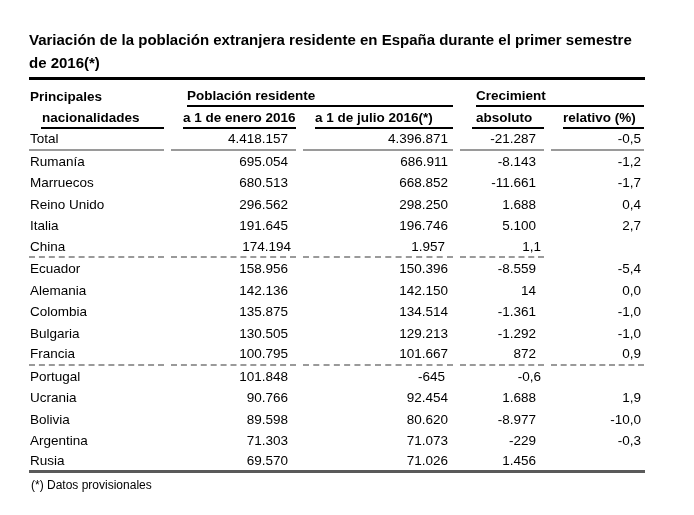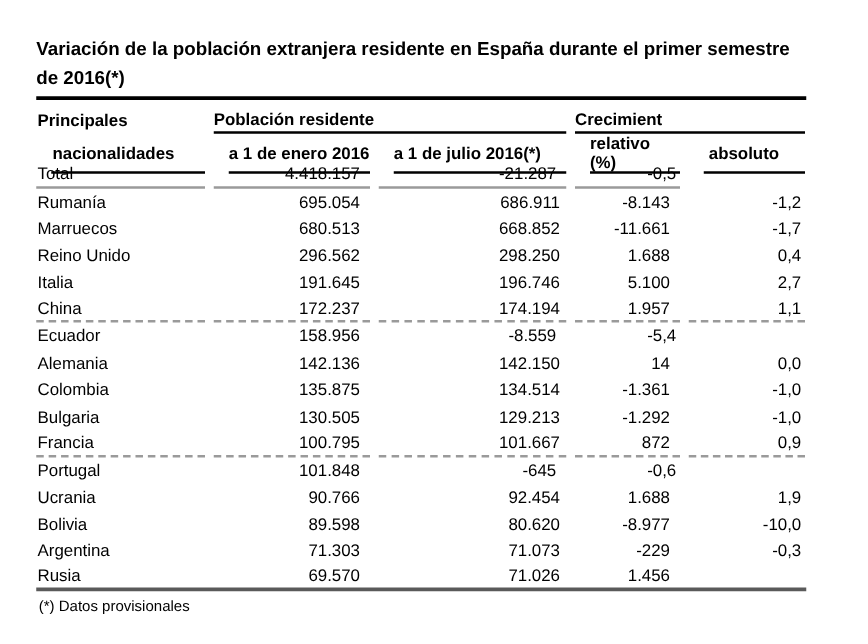--- a/index.html
+++ b/index.html
@@ -27,21 +27,21 @@
 
   .hrow, .row {
     display: grid;
     grid-template-columns: 135px 125px 150px 84px 93px;
     column-gap: 7px;
     align-items: center;
   }
 
   .hrow { height: 22px; font-weight: bold; font-size: 13.5px; }
   .hrow .cell { height: 100%; display: flex; align-items: center; }
-  .hrow-a .span2 { border-bottom: 2px solid #000; }
+  .hrow-a .span2 { border-bottom: 2px solid #000; margin-left: 16px; }
   .hrow-b .cell { border-bottom: 2px solid #000; margin-left: 12px; }
   .gspan-pop { grid-column: 2 / span 2; }
   .gspan-grow { grid-column: 4 / span 2; }
 
   .row { height: 21.5px; font-size: 13.5px; }
   .row .cell { height: 100%; display: flex; align-items: center; white-space: nowrap; overflow: hidden; }
 
   .num { justify-content: flex-end; text-align: right; padding-right: 8px; }
   .c3.num { padding-right: 5px; }
   .c5.num { padding-right: 3px; }
@@ -67,27 +67,28 @@
   <div class="table">
     <div class="hrow hrow-a">
       <div class="cell c1 label">Principales</div>
       <div class="cell gspan-pop span2">Población residente</div>
       <div class="cell gspan-grow span2">Crecimient</div>
     </div>
     <div class="hrow hrow-b">
       <div class="cell c1 label">nacionalidades</div>
       <div class="cell c2">a 1 de enero 2016</div>
       <div class="cell c3">a 1 de julio 2016(*)</div>
+      <div class="cell c4">absoluto</div>
       <div class="cell c5">relativo (%)</div>
-      <div class="cell c4">absoluto</div>
     </div>
     <div id="rows">
         <div class="row sep-solid">
           <div class="cell c1 label">Total</div>
           <div class="cell c2 num">4.418.157</div>
+          <div class="cell c3 num">4.396.871</div>
           <div class="cell c4 num">-21.287</div>
           <div class="cell c5 num">-0,5</div>
         </div>
         <div class="row">
           <div class="cell c1 label">Rumanía</div>
           <div class="cell c2 num">695.054</div>
           <div class="cell c3 num">686.911</div>
           <div class="cell c4 num">-8.143</div>
           <div class="cell c5 num">-1,2</div>
         </div>
@@ -107,28 +108,28 @@
         </div>
         <div class="row">
           <div class="cell c1 label">Italia</div>
           <div class="cell c2 num">191.645</div>
           <div class="cell c3 num">196.746</div>
           <div class="cell c4 num">5.100</div>
           <div class="cell c5 num">2,7</div>
         </div>
         <div class="row sep-dashed">
           <div class="cell c1 label">China</div>
-          <div class="cell c2 num">172.237</div>
           <div class="cell c3 num">174.194</div>
           <div class="cell c4 num">1.957</div>
           <div class="cell c5 num">1,1</div>
         </div>
         <div class="row">
           <div class="cell c1 label">Ecuador</div>
           <div class="cell c2 num">158.956</div>
+          <div class="cell c3 num">150.396</div>
           <div class="cell c4 num">-8.559</div>
           <div class="cell c5 num">-5,4</div>
         </div>
         <div class="row">
           <div class="cell c1 label">Alemania</div>
           <div class="cell c2 num">142.136</div>
           <div class="cell c3 num">142.150</div>
           <div class="cell c4 num">14</div>
           <div class="cell c5 num">0,0</div>
         </div>

